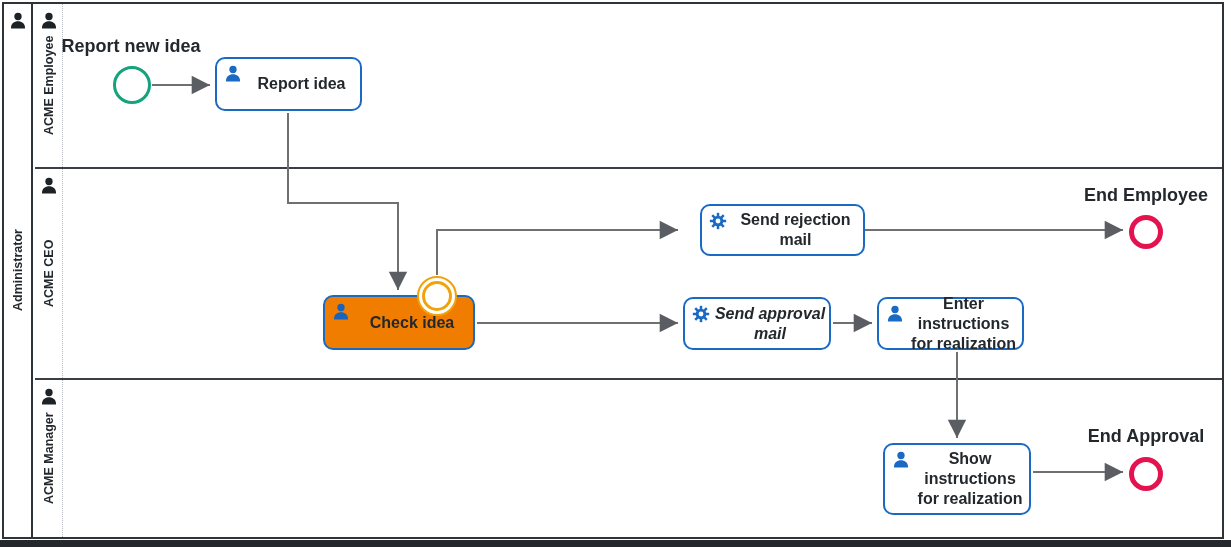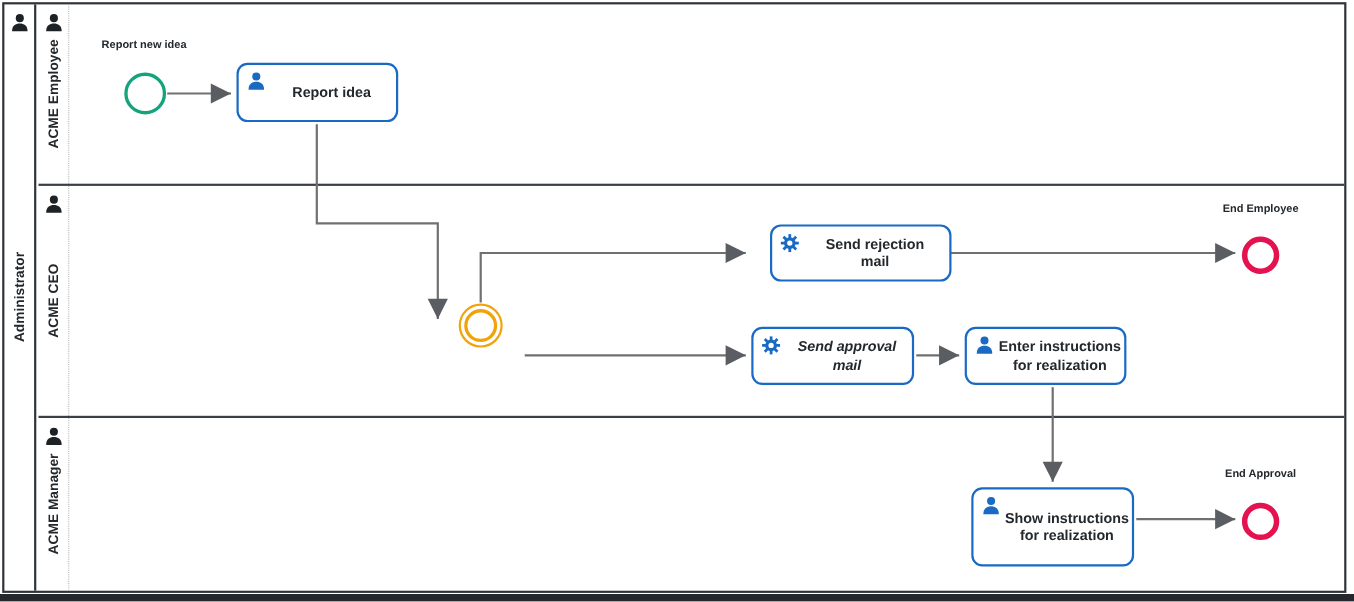--- a/index.html
+++ b/index.html
@@ -34,37 +34,37 @@
   
   .node { position:absolute; z-index:10; }
   .task {
     border:2px solid #1a6ac4; border-radius:10px; background:#ffffff;
   }
   .task.active { background:#f07d00; }
   .task-icon { position:absolute; top:5px; left:6px; width:20px; height:20px; }
   .task-label {
     position:absolute; inset:0; padding-left:26px;
     display:flex; align-items:center; justify-content:center; text-align:center;
-    font-size:13px; font-weight:bold; color:#23282d; line-height:1.25;
+    font-size:16px; font-weight:bold; color:#23282d; line-height:1.25;
     white-space:pre-line;
   }
   .event-circle { border-radius:50%; background:#ffffff; }
   .start-event { width:38px; height:38px; border:3px solid #14a37c; }
   .end-event   { width:34px; height:34px; border:5px solid #e4134f; }
   .boundary-event {
     width:40px; height:40px; border-radius:50%; border:2px solid #f0a30a;
     background:#ffffff; z-index:12; position:absolute;
   }
   .boundary-inner {
     position:absolute; inset:3px; border-radius:50%;
     border:3px solid #f0a30a; background:#ffffff;
   }
   .float-label {
     position:absolute; width:160px; text-align:center;
-    font-size:10px; font-weight:bold; color:#23282d; z-index:11;
+    font-size:18px; font-weight:bold; color:#23282d; z-index:11;
   }
   
   svg.flows { position:absolute; left:0; top:0; z-index:5; }
   .flow { fill:none; stroke:#707070; stroke-width:2; }
   
   .bottom-bar {
     position:absolute; left:0; right:0; bottom:0; height:7px;
     background:#24282c; z-index:20;
   }
 </style>
@@ -148,20 +148,26 @@
   <div class="float-label" style="left:51px; top:36px;">Report new idea</div>
   <div class="node event-circle start-event" style="left:113px; top:66px;"></div>
 
   <div class="node task" style="left:215px; top:57px; width:147px; height:54px;">
     <svg class="task-icon" viewBox="0 0 24 24">
       <use href="#person-glyph" fill="#1a6ac4"></use>
     </svg>
     <div class="task-label">Report idea</div>
   </div>
 
+  <div class="node task active" style="left:323px; top:295px; width:152px; height:55px;">
+    <svg class="task-icon" viewBox="0 0 24 24">
+      <use href="#person-glyph" fill="#1a63bd"></use>
+    </svg>
+    <div class="task-label">Check idea</div>
+  </div>
 
   <div class="boundary-event" style="left:417px; top:276px;">
     <div class="boundary-inner"></div>
   </div>
 
   <div class="node task" style="left:700px; top:204px; width:165px; height:52px;">
     <svg class="task-icon" viewBox="0 0 24 24">
       <use href="#gear-glyph" fill="#1a6ac4"></use>
       <circle cx="12" cy="12" r="2.9" fill="#ffffff"></circle>
     </svg>

